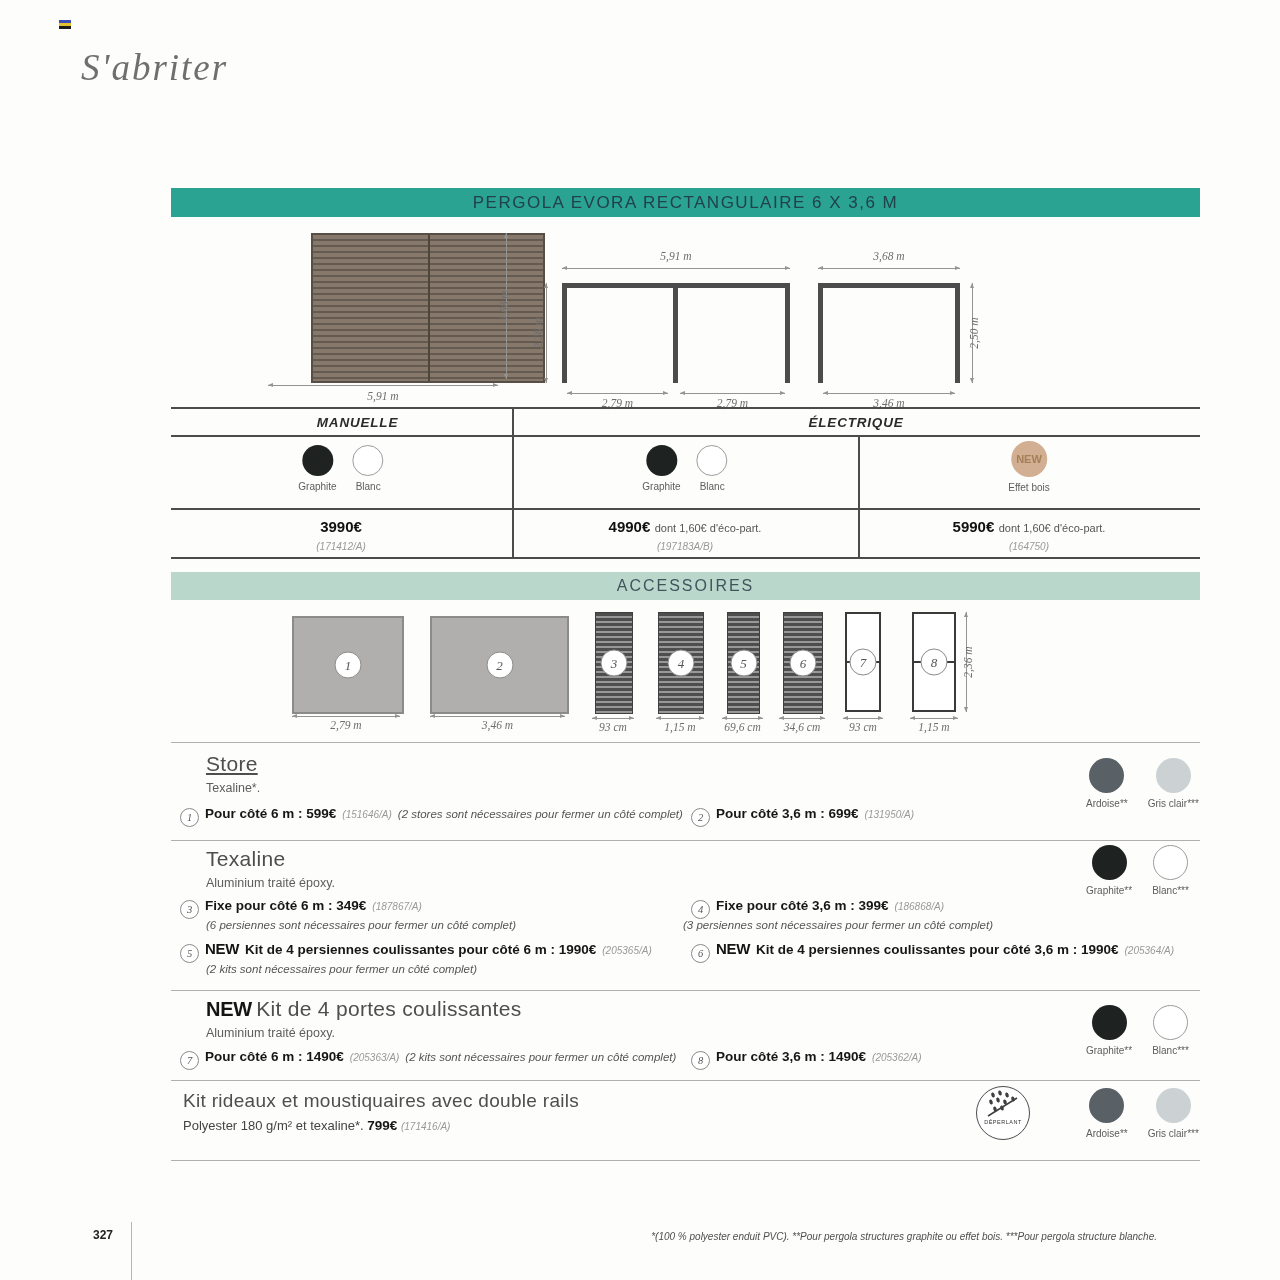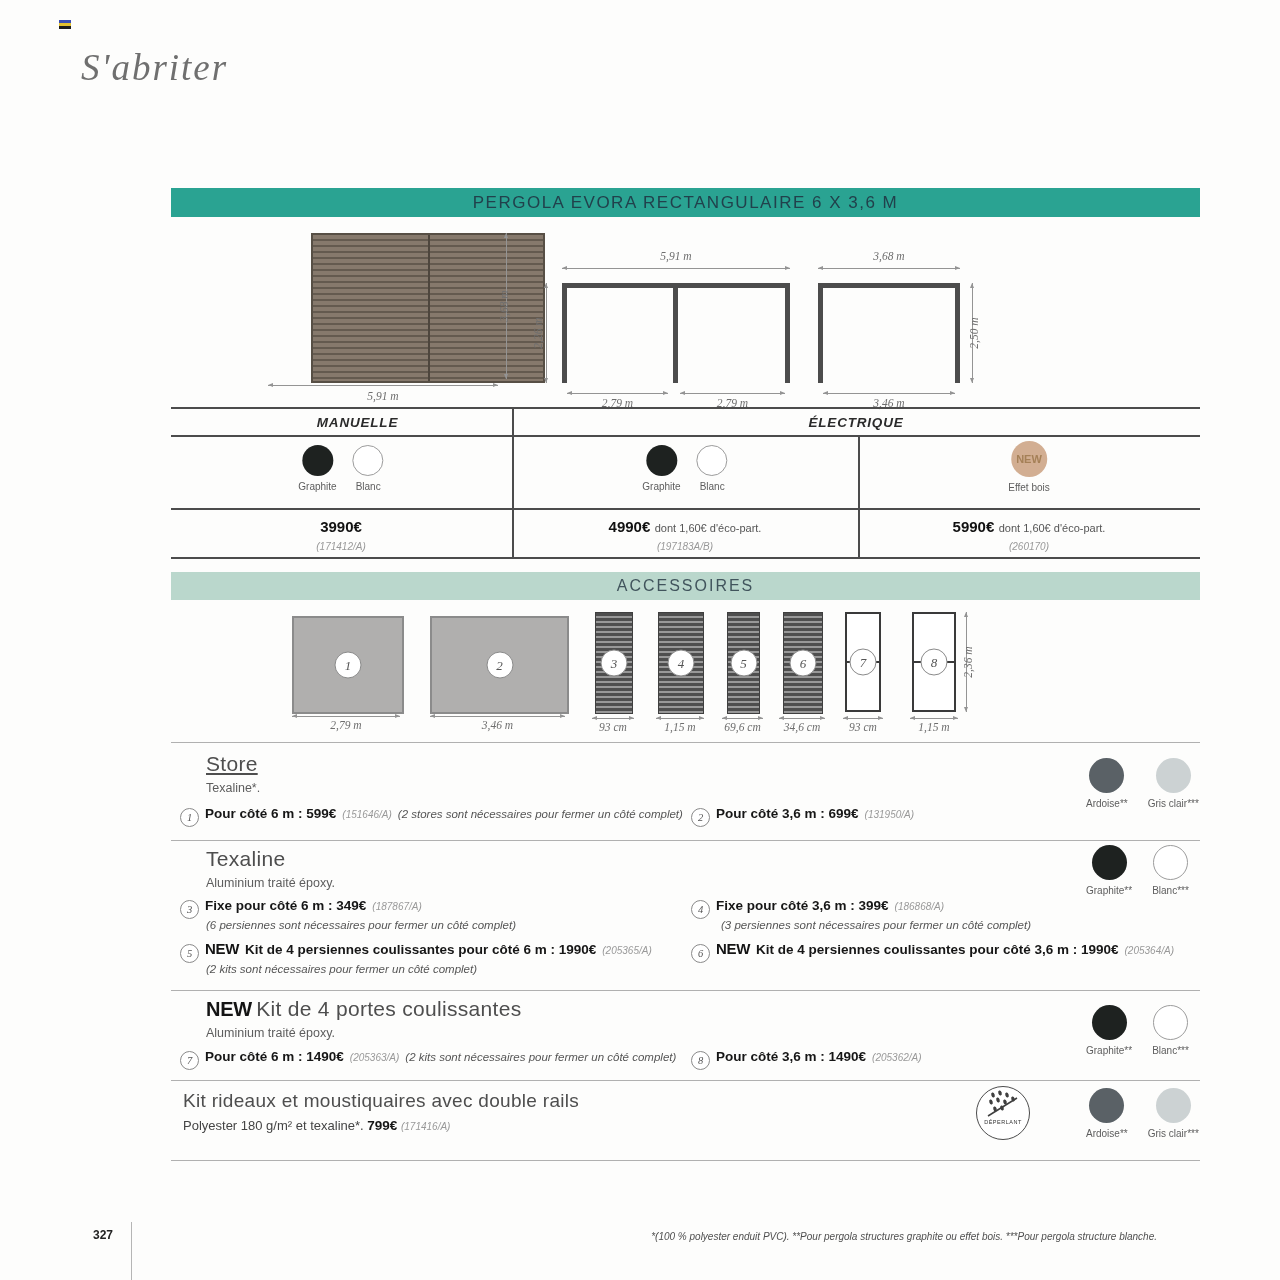--- a/index.html
+++ b/index.html
@@ -203,21 +203,21 @@
     <div class="ref">(171412/A)</div>
   </div>
   <div class="price-block" style="left:514px;">
     <div><span class="price">4990€</span>
       <span class="price-sfx">dont 1,60€ d'éco-part.</span></div>
     <div class="ref">(197183A/B)</div>
   </div>
   <div class="price-block" style="left:858px;">
     <div><span class="price">5990€</span>
       <span class="price-sfx">dont 1,60€ d'éco-part.</span></div>
-    <div class="ref">(260170)</div>
+    <div class="ref">(164750)</div>
   </div>
 </div>
 
 <div class="abs banner-mint">
   <span>ACCESSOIRES</span>
 </div>
 
 <div class="acc-rect" style="left:292px;top:616px;width:108px;height:94px;">
   <div class="circle-num-lg">1</div>
 </div>
@@ -303,21 +303,21 @@
   <span class="circle-num-sm">3</span>
   <span class="item-bold">Fixe pour côté 6 m : 349€</span>
   <span class="ref">(187867/A)</span>
 </div>
 <div class="abs item-note" style="left:163px;top:919px;">(6 persiennes sont nécessaires pour fermer un côté complet)</div>
 <div class="abs item" style="left:648px;top:897px;">
   <span class="circle-num-sm">4</span>
   <span class="item-bold">Fixe pour côté 3,6 m : 399€</span>
   <span class="ref">(186868/A)</span>
 </div>
-<div class="abs item-note" style="left:678px;top:919px;">(3 persiennes sont nécessaires pour fermer un côté complet)</div>
+<div class="abs item-note" style="left:640px;top:919px;">(3 persiennes sont nécessaires pour fermer un côté complet)</div>
 <div class="abs item" style="left:137px;top:940px;">
   <span class="circle-num-sm">5</span>
   <span class="new-inline">NEW</span>
   <span class="item-bold">Kit de 4 persiennes coulissantes pour côté 6 m : 1990€</span>
   <span class="ref">(205365/A)</span>
 </div>
 <div class="abs item-note" style="left:163px;top:963px;">(2 kits sont nécessaires pour fermer un côté complet)</div>
 <div class="abs item" style="left:648px;top:940px;">
   <span class="circle-num-sm">6</span>
   <span class="new-inline">NEW</span>

